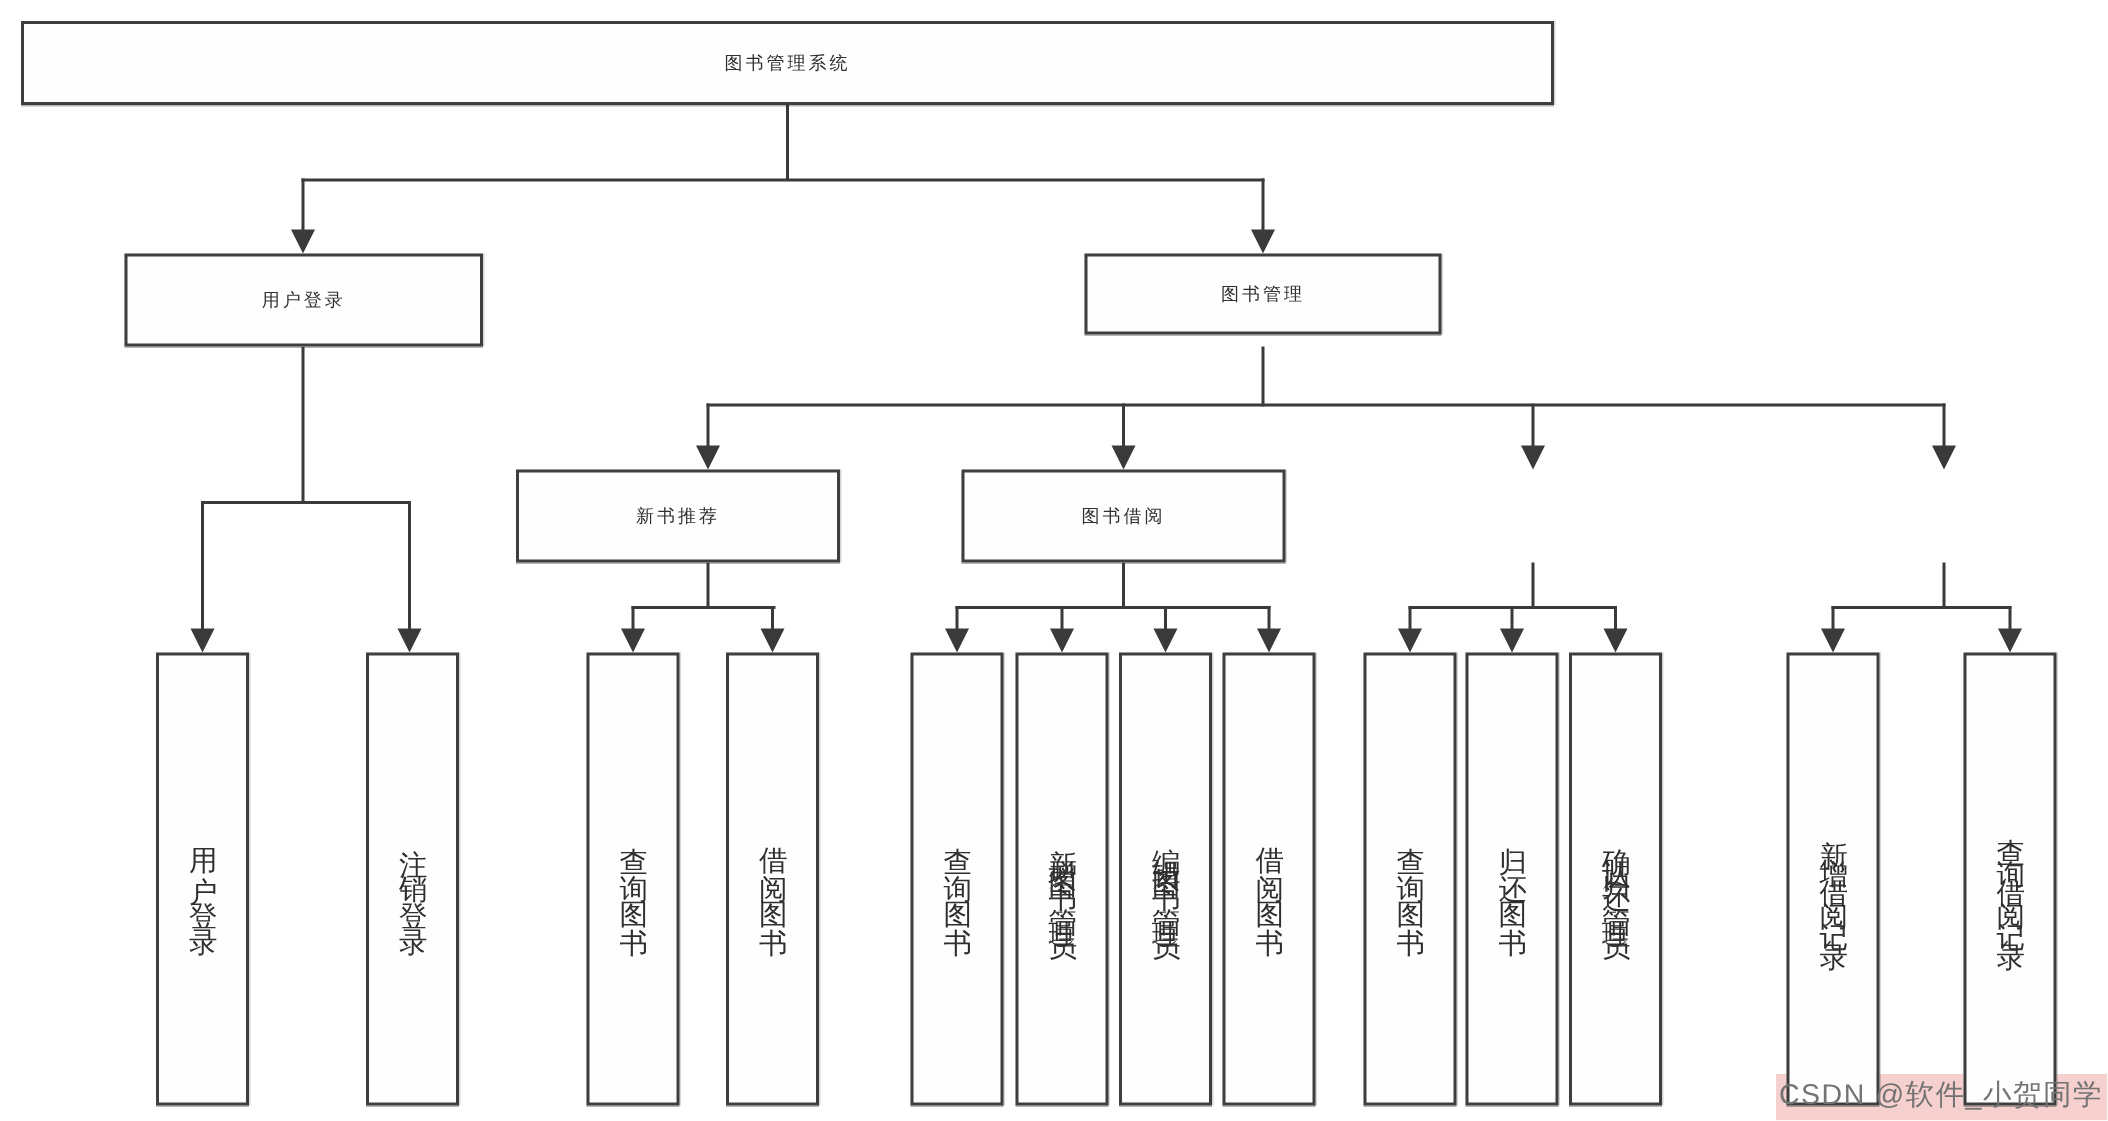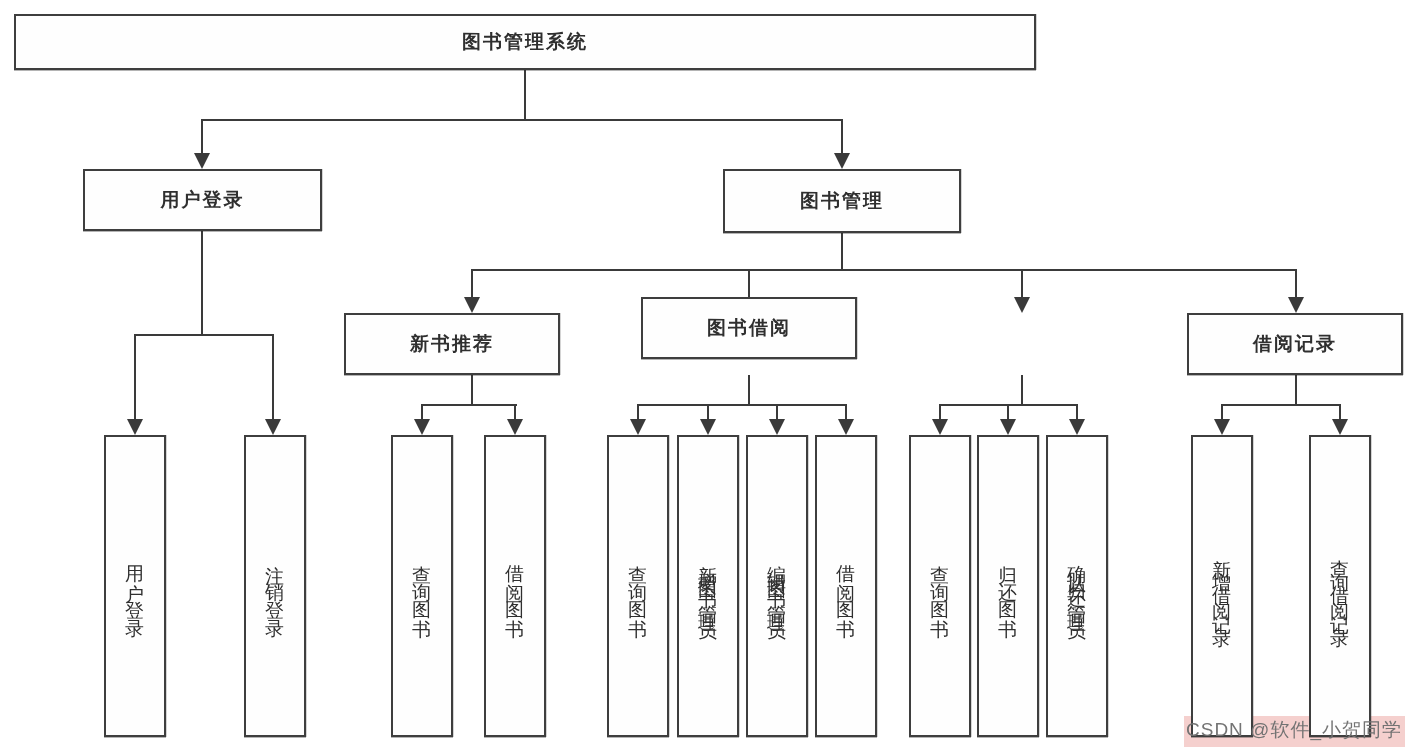--- a/index.html
+++ b/index.html
@@ -16,21 +16,21 @@
     background: #fefefe;
     border: 2px solid #3e3e3e;
     box-shadow: 0 1px 0 rgba(40,40,40,0.35), 1px 0 0 rgba(40,40,40,0.2);
     display: flex;
     align-items: center;
     justify-content: center;
     color: #2f2f2f;
     z-index: 2;
     box-sizing: border-box;
   }
-  .box.h span { font-size: 19px; letter-spacing: 2px; white-space: nowrap; font-weight: bold; }
+  .box.h span { font-size: 12px; letter-spacing: 2px; white-space: nowrap; }
   .box.v span {
     writing-mode: vertical-rl;
     text-orientation: mixed;
     font-size: 19px;
     line-height: 1;
     letter-spacing: 18px;
   }
   .box.v span.ls6 { letter-spacing: 14px; }
   .box.v span.ls9 { letter-spacing: 8px; }
   .hline, .vline {
@@ -79,21 +79,21 @@
   <div class="vline" style="left:524px; top:70px; height:50px"></div>
   <div class="hline" style="left:201px; top:119px; width:642px"></div>
   <div class="vline" style="left:201px; top:119px; height:38px"></div>
   <div class="vline" style="left:841px; top:119px; height:38px"></div>
   <div class="arrow" style="left:194px; top:153px"></div>
   <div class="arrow" style="left:834px; top:153px"></div>
 
   <div class="box h" style="left:83px; top:169px; width:239px; height:62px">
     <span>用户登录</span>
   </div>
-  <div class="box h" style="left:723px; top:169px; width:238px; height:64px">
+  <div class="box h" style="left:723px; top:169px; width:238px; height:54px">
     <span>图书管理</span>
   </div>
 
   <div class="vline" style="left:201px; top:231px; height:105px"></div>
   <div class="hline" style="left:134px; top:334px; width:140px"></div>
   <div class="vline" style="left:134px; top:334px; height:88px"></div>
   <div class="vline" style="left:272px; top:334px; height:88px"></div>
   <div class="arrow" style="left:127px; top:419px"></div>
   <div class="arrow" style="left:265px; top:419px"></div>
 
@@ -104,25 +104,22 @@
   <div class="vline" style="left:1021px; top:269px; height:30px"></div>
   <div class="vline" style="left:1295px; top:269px; height:30px"></div>
   <div class="arrow" style="left:464px;  top:297px"></div>
   <div class="arrow" style="left:741px;  top:297px"></div>
   <div class="arrow" style="left:1014px; top:297px"></div>
   <div class="arrow" style="left:1288px; top:297px"></div>
 
   <div class="box h" style="left:344px; top:313px; width:216px; height:62px">
     <span>新书推荐</span>
   </div>
-  <div class="box h" style="left:641px; top:297px; width:216px; height:62px">
+  <div class="box h" style="left:641px; top:313px; width:216px; height:62px">
     <span>图书借阅</span>
-  </div>
-  <div class="box h" style="left:1187px; top:313px; width:216px; height:62px">
-    <span>借阅记录</span>
   </div>
 
   <div class="vline" style="left:471px; top:375px; height:31px"></div>
   <div class="hline" style="left:421px; top:404px; width:96px"></div>
   <div class="vline" style="left:421px; top:404px; height:18px"></div>
   <div class="vline" style="left:514px; top:404px; height:18px"></div>
   <div class="arrow" style="left:414px; top:419px"></div>
   <div class="arrow" style="left:507px; top:419px"></div>
 
   <div class="vline" style="left:748px; top:375px; height:31px"></div>

